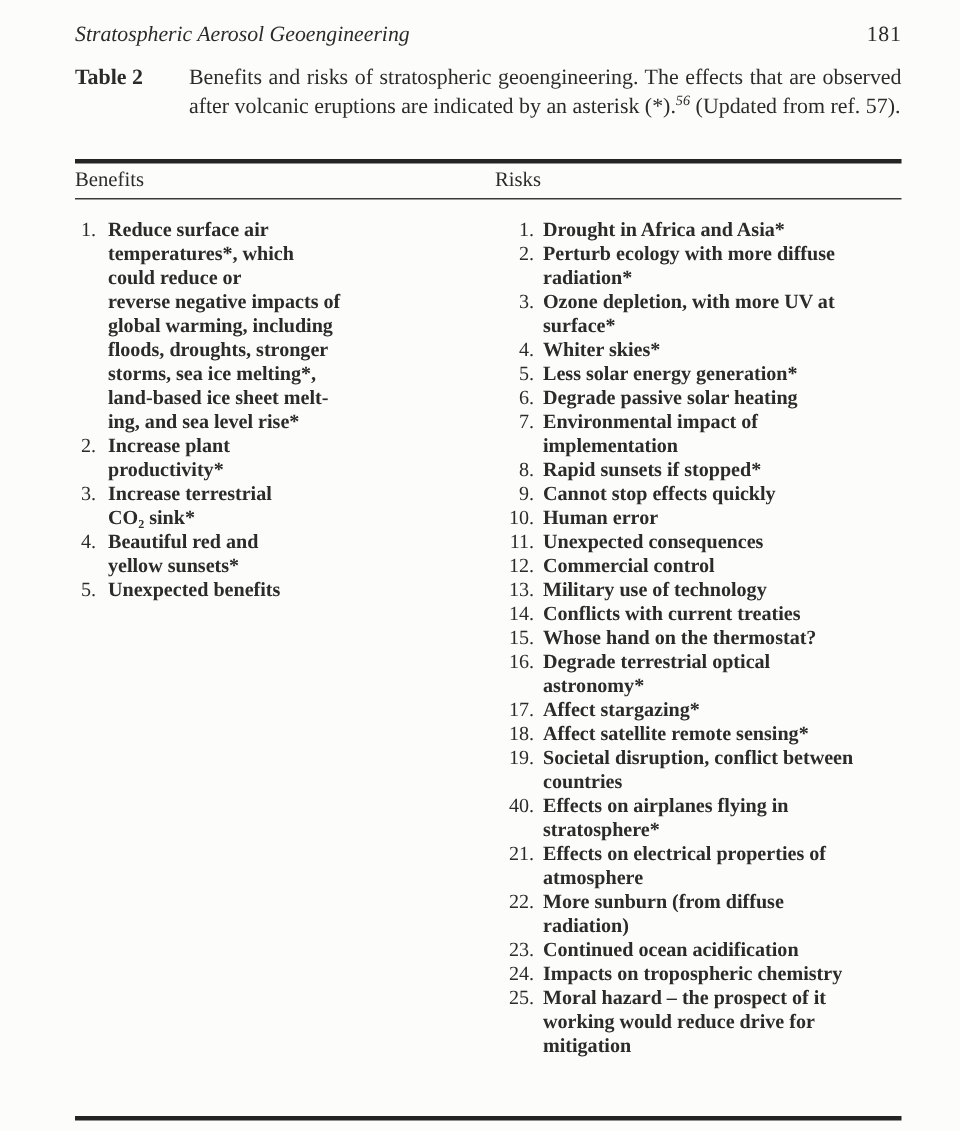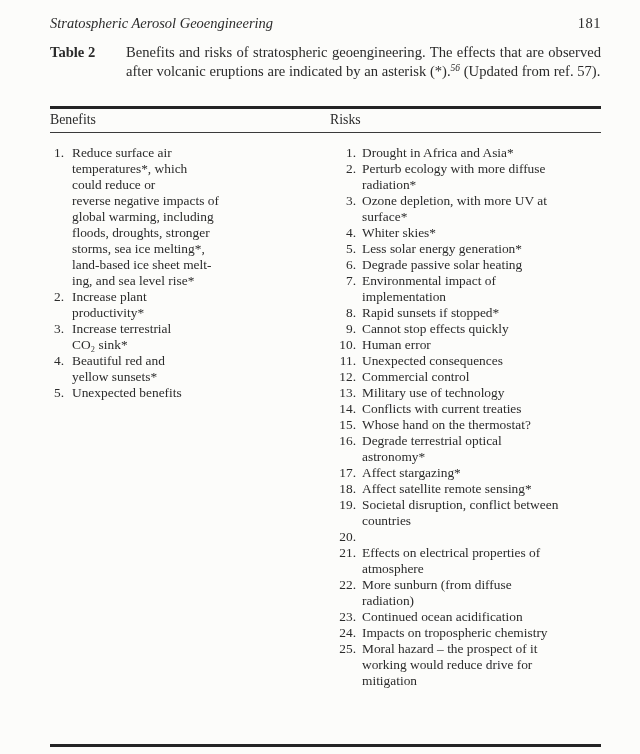--- a/index.html
+++ b/index.html
@@ -81,21 +81,21 @@
   
   .lists { position: absolute; top: 145px; left: 0; width: 100%; height: 599px; }
   .col { position: absolute; top: 0; font-size: 13.4px; line-height: 16px; }
   .col-benefits { left: 0; width: 272px; }
   .col-risks { left: 280px; width: 271px; }
 
   .item { display: flex; align-items: flex-start; }
   .item .num { flex: 0 0 auto; text-align: right; }
   .col-benefits .item .num { width: 14px; margin-right: 8px; }
   .col-risks .item .num { width: 26px; margin-right: 6px; }
-  .item .txt { flex: 1 1 auto; }
+  .item .txt { flex: 1 1 auto; font-weight: bold; }
 </style>
 </head>
 <body>
 
 <div class="page">
   <div class="content">
 
     <div class="running-head">
       <span class="title">Stratospheric Aerosol Geoengineering</span>
       <span class="folio">181</span>
@@ -208,21 +208,22 @@
           </div>
           <div class="item">
             <span class="num">18.</span>
             <span class="txt">Affect satellite remote sensing*</span>
           </div>
           <div class="item">
             <span class="num">19.</span>
             <span class="txt">Societal disruption, conflict between<br>countries</span>
           </div>
           <div class="item">
-            <span class="num">20.</span>
+            <span class="num">40.</span>
+            <span class="txt">Effects on airplanes flying in<br>stratosphere*</span>
           </div>
           <div class="item">
             <span class="num">21.</span>
             <span class="txt">Effects on electrical properties of<br>atmosphere</span>
           </div>
           <div class="item">
             <span class="num">22.</span>
             <span class="txt">More sunburn (from diffuse<br>radiation)</span>
           </div>
           <div class="item">

